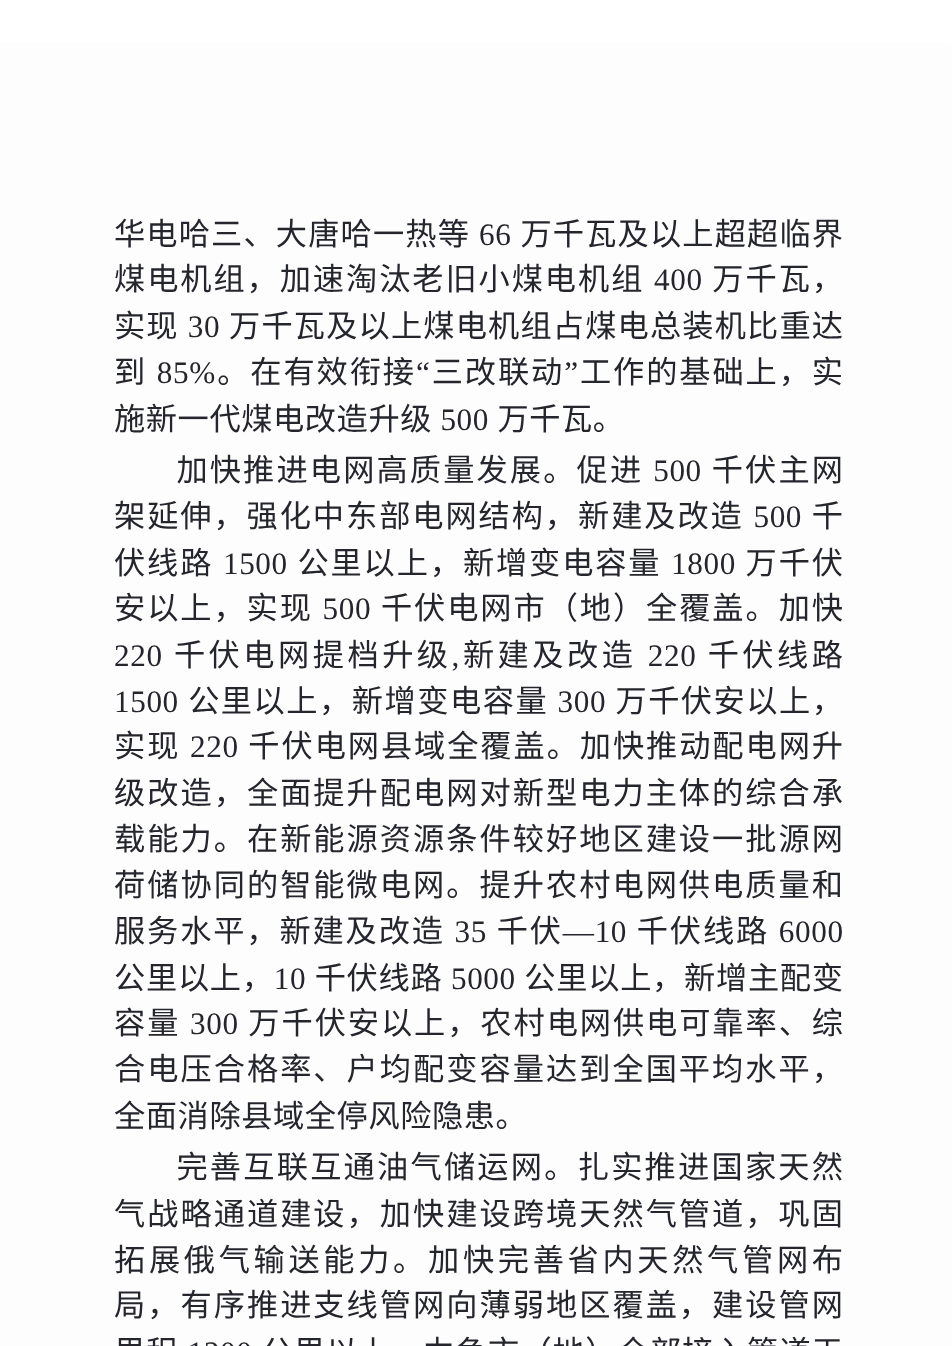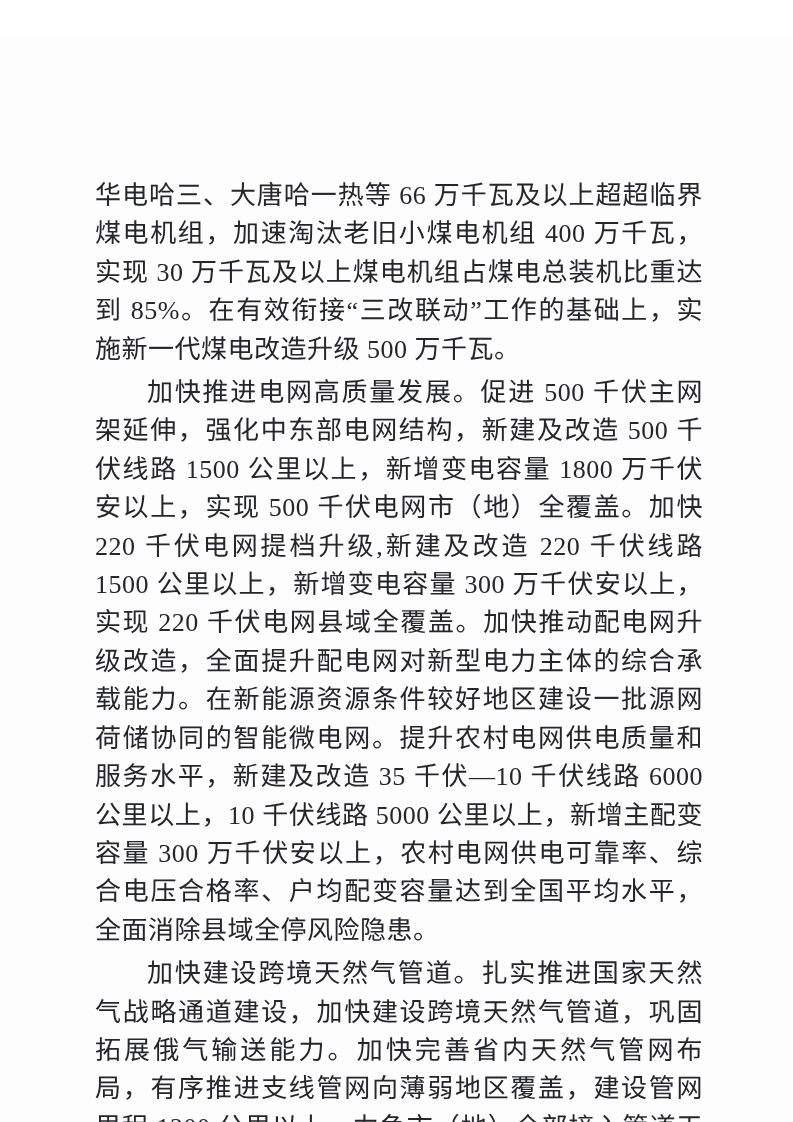--- a/index.html
+++ b/index.html
@@ -60,18 +60,18 @@
 <body>
 
 <div class="page">
 
   <div class="text-block">
 
     <p class="para"><span class="body-text">华电哈三、大唐哈一热等 66 万千瓦及以上超超临界煤电机组，加速淘汰老旧小煤电机组 400 万千瓦，实现 30 万千瓦及以上煤电机组占煤电总装机比重达到 85%。在有效衔接“三改联动”工作的基础上，实施新一代煤电改造升级 500 万千瓦。</span></p>
 
     <p class="para indent"><span class="lead">加快推进电网高质量发展。</span><span class="body-text">促进 500 千伏主网架延伸，强化中东部电网结构，新建及改造 500 千伏线路 1500 公里以上，新增变电容量 1800 万千伏安以上，实现 500 千伏电网市（地）全覆盖。加快 220 千伏电网提档升级,新建及改造 220 千伏线路 1500 公里以上，新增变电容量 300 万千伏安以上，实现 220 千伏电网县域全覆盖。加快推动配电网升级改造，全面提升配电网对新型电力主体的综合承载能力。在新能源资源条件较好地区建设一批源网荷储协同的智能微电网。提升农村电网供电质量和服务水平，新建及改造 35 千伏—10 千伏线路 6000 公里以上，10 千伏线路 5000 公里以上，新增主配变容量 300 万千伏安以上，农村电网供电可靠率、综合电压合格率、户均配变容量达到全国平均水平，全面消除县域全停风险隐患。</span></p>
 
-    <p class="para indent"><span class="lead">加快建设跨境天然气管道。</span><span class="body-text">扎实推进国家天然气战略通道建设，加快建设跨境天然气管道，巩固拓展俄气输送能力。加快完善省内天然气管网布局，有序推进支线管网向薄弱地区覆盖，建设管网里程 1200 公里以上，力争市（地）全部接入管道天然气，形成全省“1 横 2 纵 14 支”天然气管道主干网络。推进天然气管网向省内具备条件的县（市）行政区延伸，力争 70%以上的县级城</span></p>
+    <p class="para indent"><span class="lead">完善互联互通油气储运网。</span><span class="body-text">扎实推进国家天然气战略通道建设，加快建设跨境天然气管道，巩固拓展俄气输送能力。加快完善省内天然气管网布局，有序推进支线管网向薄弱地区覆盖，建设管网里程 1200 公里以上，力争市（地）全部接入管道天然气，形成全省“1 横 2 纵 14 支”天然气管道主干网络。推进天然气管网向省内具备条件的县（市）行政区延伸，力争 70%以上的县级城</span></p>
 
   </div>
 
 
 </div>
 
 </body></html>

